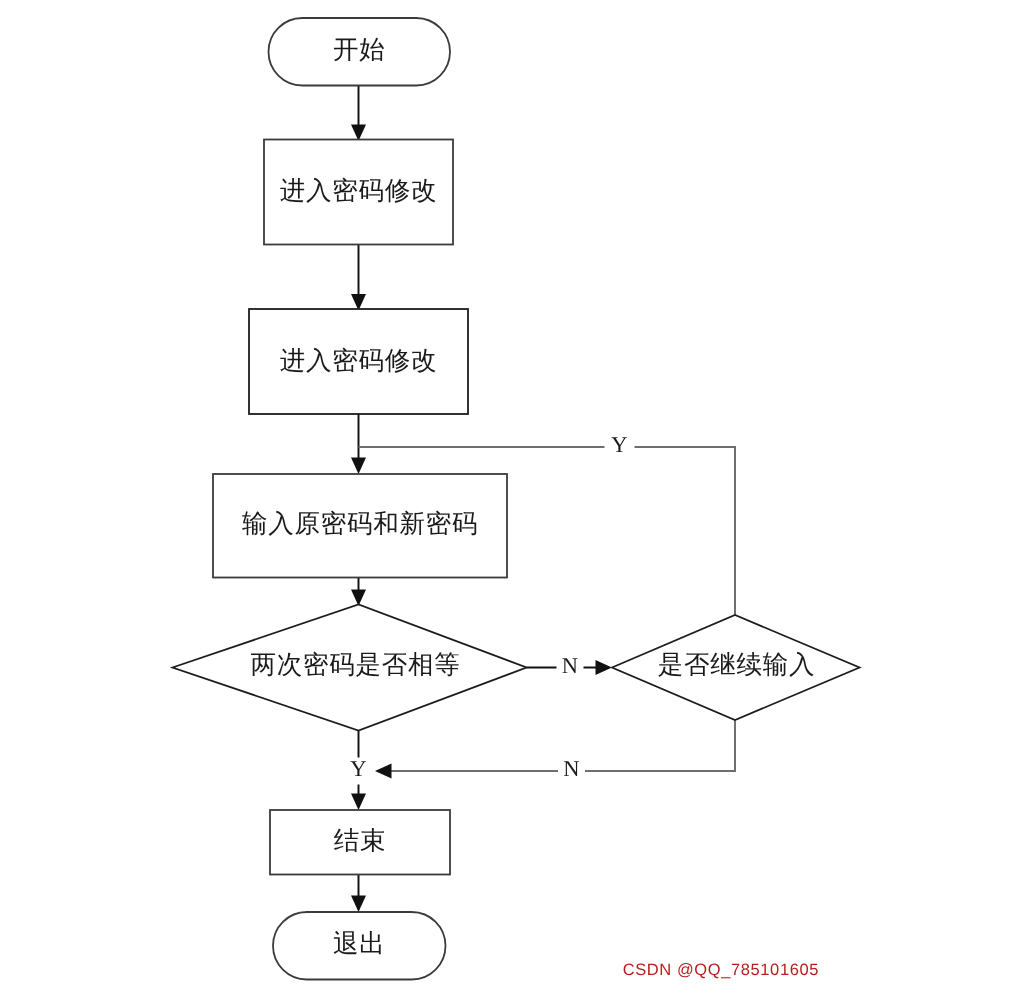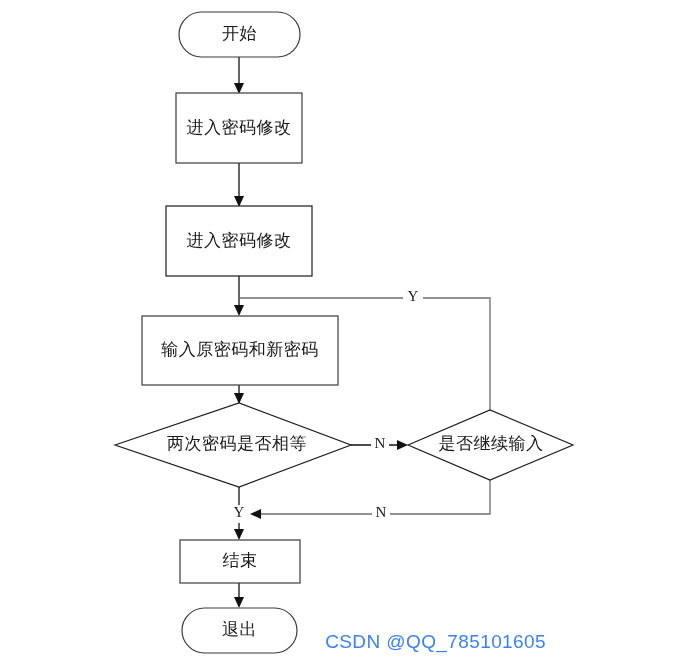--- a/index.html
+++ b/index.html
@@ -61,22 +61,22 @@
     font-size: 15px;
     fill: #1a1a1a;
     text-anchor: middle;
     dominant-baseline: middle;
   }
   .watermark {
     position: absolute;
     right: 10px;
     bottom: 12px;
     font-family: "Liberation Sans", "DejaVu Sans", sans-serif;
-    font-size: 19px;
-    color: #3b82f6;
+    font-size: 11px;
+    color: #b91c1c;
     letter-spacing: 0.4px;
     white-space: nowrap;
     user-select: none;
   }
 </style>
 </head>
 <body>
 
 <div id="flow-root">
 

